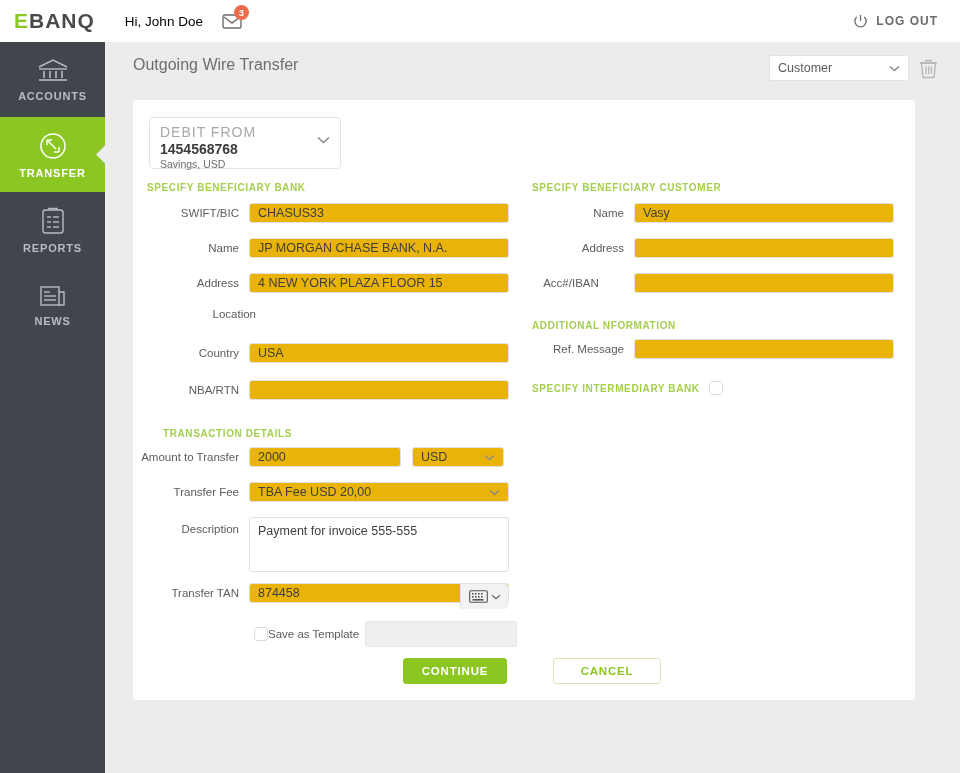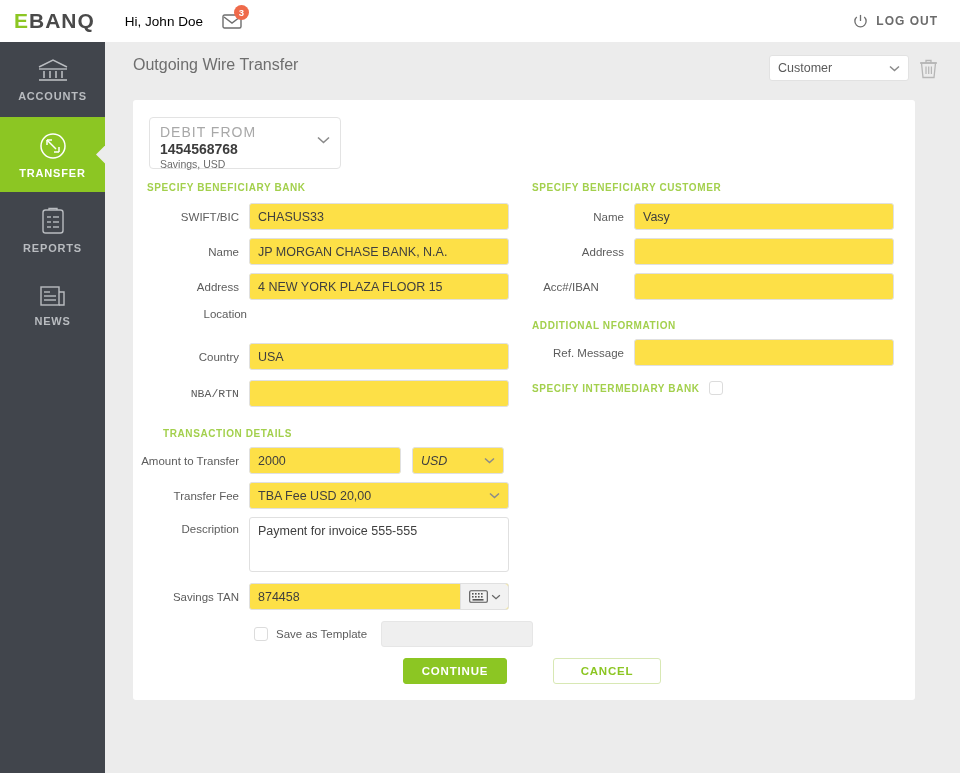--- a/index.html
+++ b/index.html
@@ -113,22 +113,22 @@
     font-size: 10px; font-weight: bold; letter-spacing: 0.6px; color: #a3d04d;
   }
 
   .row {
     position: absolute; display: flex; align-items: center;
   }
   .lbl {
     font-size: 11.5px; color: #5c5c5c; text-align: right; padding-right: 10px;
   }
   .fld {
-    height: 27px; border: 1px solid #e0e0e0; border-radius: 3px;
-    background: #fde047; font-size: 12.5px; color: #3f3f3f;
+    height: 20px; border: 1px solid #e0e0e0; border-radius: 3px;
+    background: #eab308; font-size: 12.5px; color: #3f3f3f;
     padding: 2px 8px; display: flex; align-items: center;
     font-family: "Liberation Sans", sans-serif;
   }
   .fld.sel { cursor: pointer; }
   .fld .chev { margin-left: auto; }
   .ta {
     height: 55px; border: 1px solid #e0e0e0; border-radius: 3px;
     background: #fff; font-size: 12.5px; color: #3f3f3f;
     padding: 6px 8px; align-items: flex-start;
   }
@@ -279,38 +279,38 @@
     <div class="fld" style="width:260px;">CHASUS33</div>
   </div>
   <div class="row" style="left:0; top:138px;">
     <div class="lbl" style="width:116px;">Name</div>
     <div class="fld" style="width:260px;">JP MORGAN CHASE BANK, N.A.</div>
   </div>
   <div class="row" style="left:0; top:173px;">
     <div class="lbl" style="width:116px;">Address</div>
     <div class="fld" style="width:260px;">4 NEW YORK PLAZA FLOOR 15</div>
   </div>
-  <div class="row" style="left:8px; top:208px;flex-direction:column;">
+  <div class="row" style="left:17px; top:208px;flex-direction:column;">
     <div class="lbl" style="width:116px;">Location</div>
   </div>
   <div class="row" style="left:0; top:243px;">
     <div class="lbl" style="width:116px;">Country</div>
     <div class="fld" style="width:260px;">USA</div>
   </div>
-  <div class="row" style="left:0; top:280px;font-family:Liberation Mono, monospace;">
+  <div class="row" style="left:0; top:280px;">
     <div class="lbl" style="width:116px;">NBA/RTN</div>
     <div class="fld" style="width:260px;"></div>
   </div>
 
   <div class="sec-title" style="left:30px; top:328px;">TRANSACTION DETAILS</div>
 
   <div class="row" style="left:0; top:347px;">
     <div class="lbl" style="width:116px;">Amount to Transfer</div>
     <div class="fld" style="width:152px;">2000</div>
-    <div class="fld sel" style="width:92px; margin-left:11px;font-style:italic;">
+    <div class="fld sel" style="width:92px; margin-left:11px;">
       <span>USD</span>
       <svg class="chev" width="11" height="7" viewBox="0 0 11 7">
         <path d="M1 1.5 L5.5 5.5 L10 1.5" fill="none" stroke="#8a8a8a" stroke-width="1.5"></path>
       </svg>
     </div>
   </div>
 
   <div class="row" style="left:0; top:382px;">
     <div class="lbl" style="width:116px;">Transfer Fee</div>
     <div class="fld sel" style="width:260px;">
@@ -320,21 +320,21 @@
       </svg>
     </div>
   </div>
 
   <div class="row" style="left:0; top:417px; align-items:flex-start;">
     <div class="lbl" style="width:116px; padding-top:6px;">Description</div>
     <div class="fld ta" style="width:260px;">Payment for invoice 555-555</div>
   </div>
 
   <div class="row" style="left:0; top:483px;">
-    <div class="lbl" style="width:116px;">Savings TAN</div>
+    <div class="lbl" style="width:116px;">Transfer TAN</div>
     <div class="tan-wrap">
       <div class="fld" style="width:260px;">874458</div>
       <div class="kbd-btn">
         <svg width="19" height="13" viewBox="0 0 19 13">
           <rect x="0.7" y="0.7" width="17.6" height="11.6" rx="1.3" fill="none" stroke="#555" stroke-width="1.1"></rect>
           <rect x="3" y="3" width="1.6" height="1.6" fill="#555"></rect>
           <rect x="6" y="3" width="1.6" height="1.6" fill="#555"></rect>
           <rect x="9" y="3" width="1.6" height="1.6" fill="#555"></rect>
           <rect x="12" y="3" width="1.6" height="1.6" fill="#555"></rect>
           <rect x="3" y="6" width="1.6" height="1.6" fill="#555"></rect>
@@ -343,21 +343,21 @@
           <rect x="12" y="6" width="1.6" height="1.6" fill="#555"></rect>
           <rect x="3.5" y="9" width="11" height="1.6" fill="#555"></rect>
         </svg>
         <svg width="10" height="6" viewBox="0 0 11 7">
           <path d="M1 1.5 L5.5 5.5 L10 1.5" fill="none" stroke="#666" stroke-width="1.5"></path>
         </svg>
       </div>
     </div>
   </div>
 
-  <div class="row" style="left:121px; top:521px; gap:8px;">
+  <div class="row" style="left:121px; top:521px; ">
     <div class="cb"></div>
     <span class="lbl" style="padding-right:0;">Save as Template</span>
     <div class="disabled-input" style="width:152px; margin-left:6px;"></div>
   </div>
 
   <div class="row" style="left:270px; top:558px; gap:46px;">
     <div class="btn btn-primary" style="width:104px;">CONTINUE</div>
     <div class="btn btn-ghost" style="width:108px;">CANCEL</div>
   </div>
 

